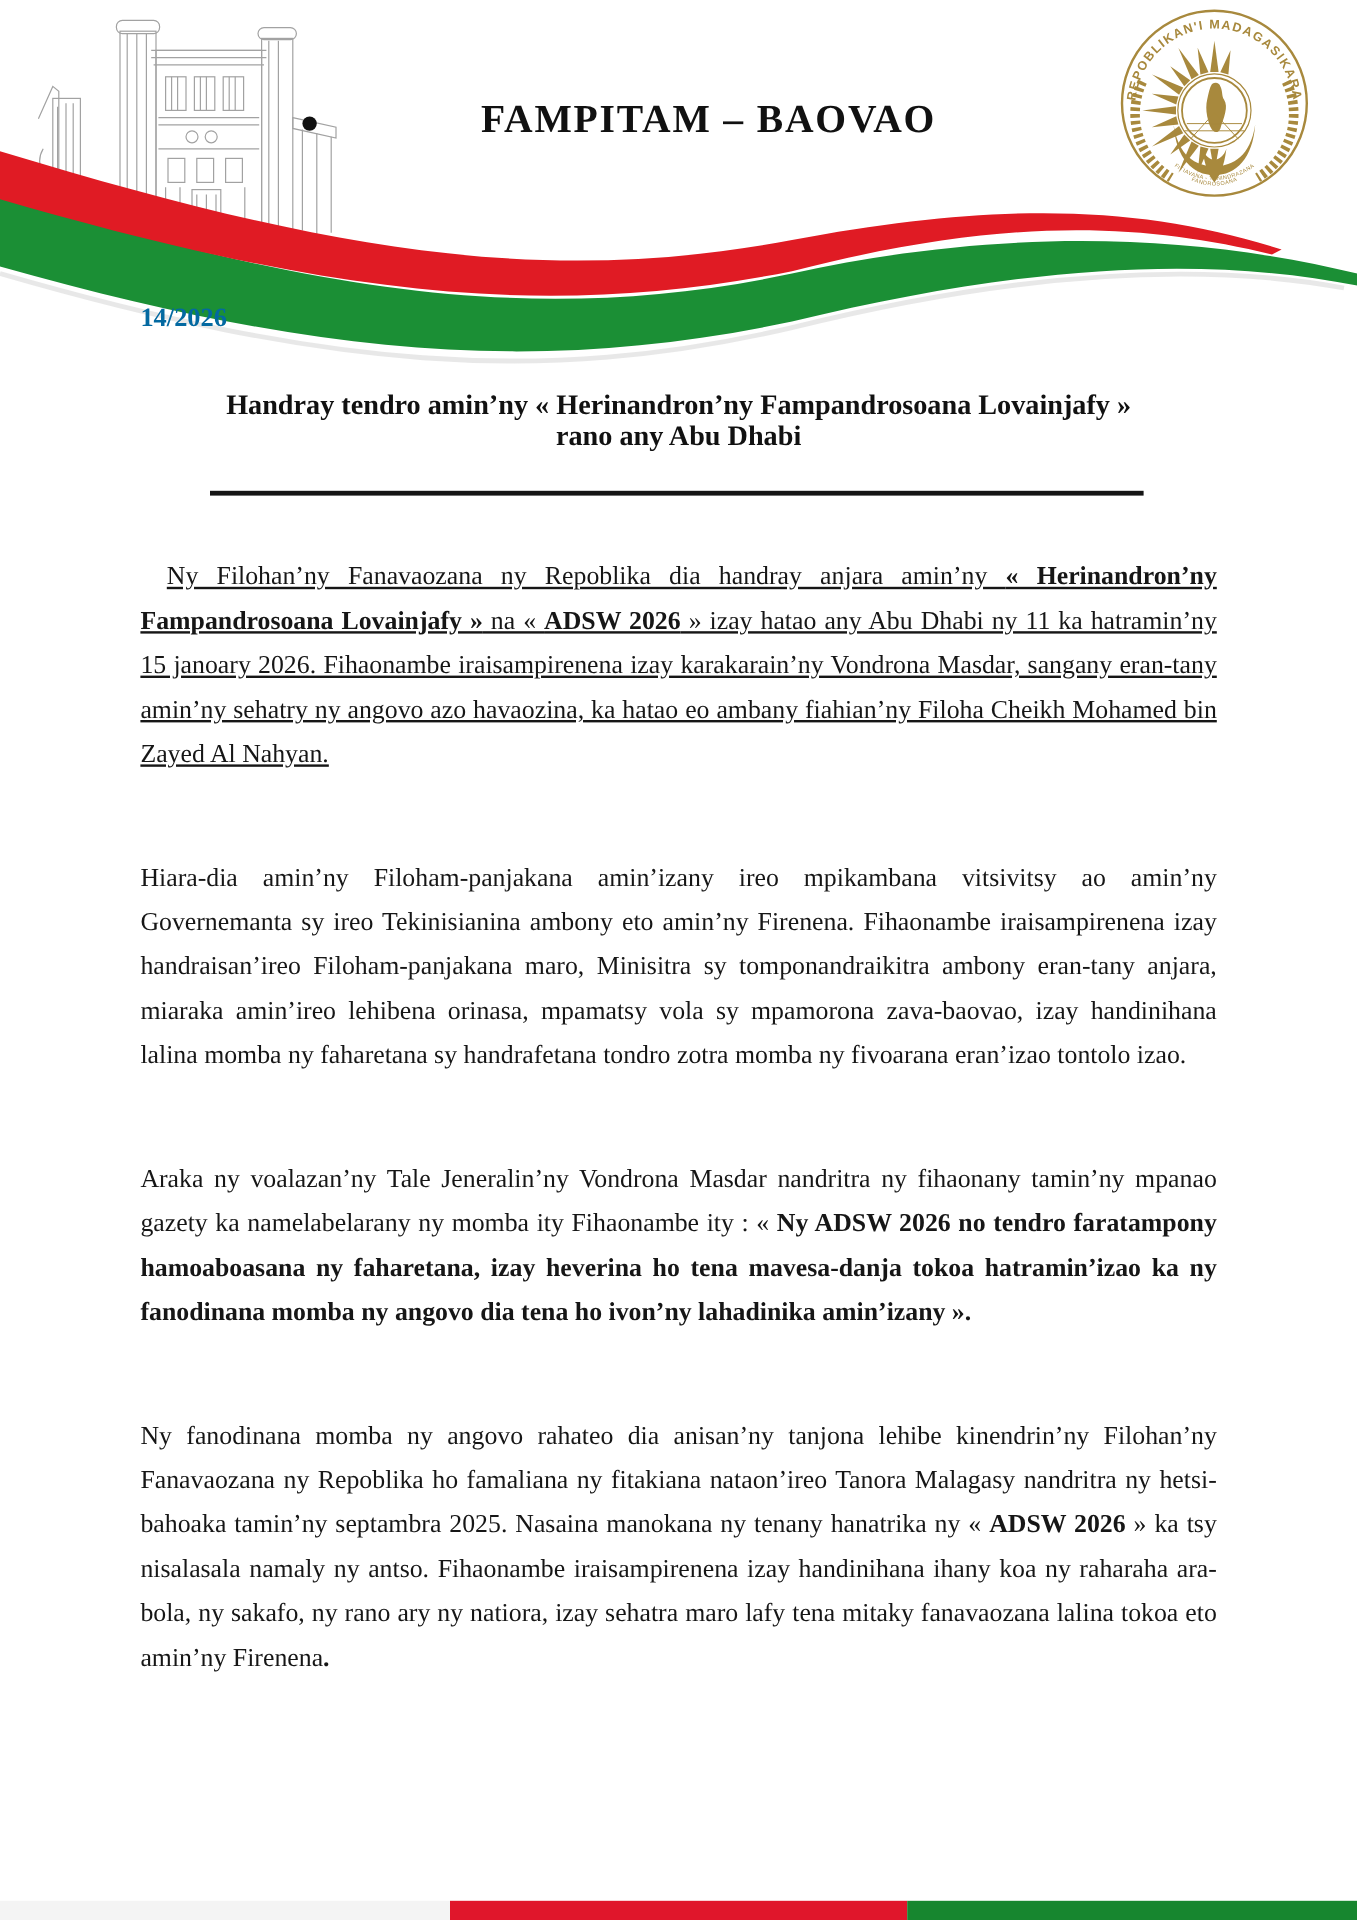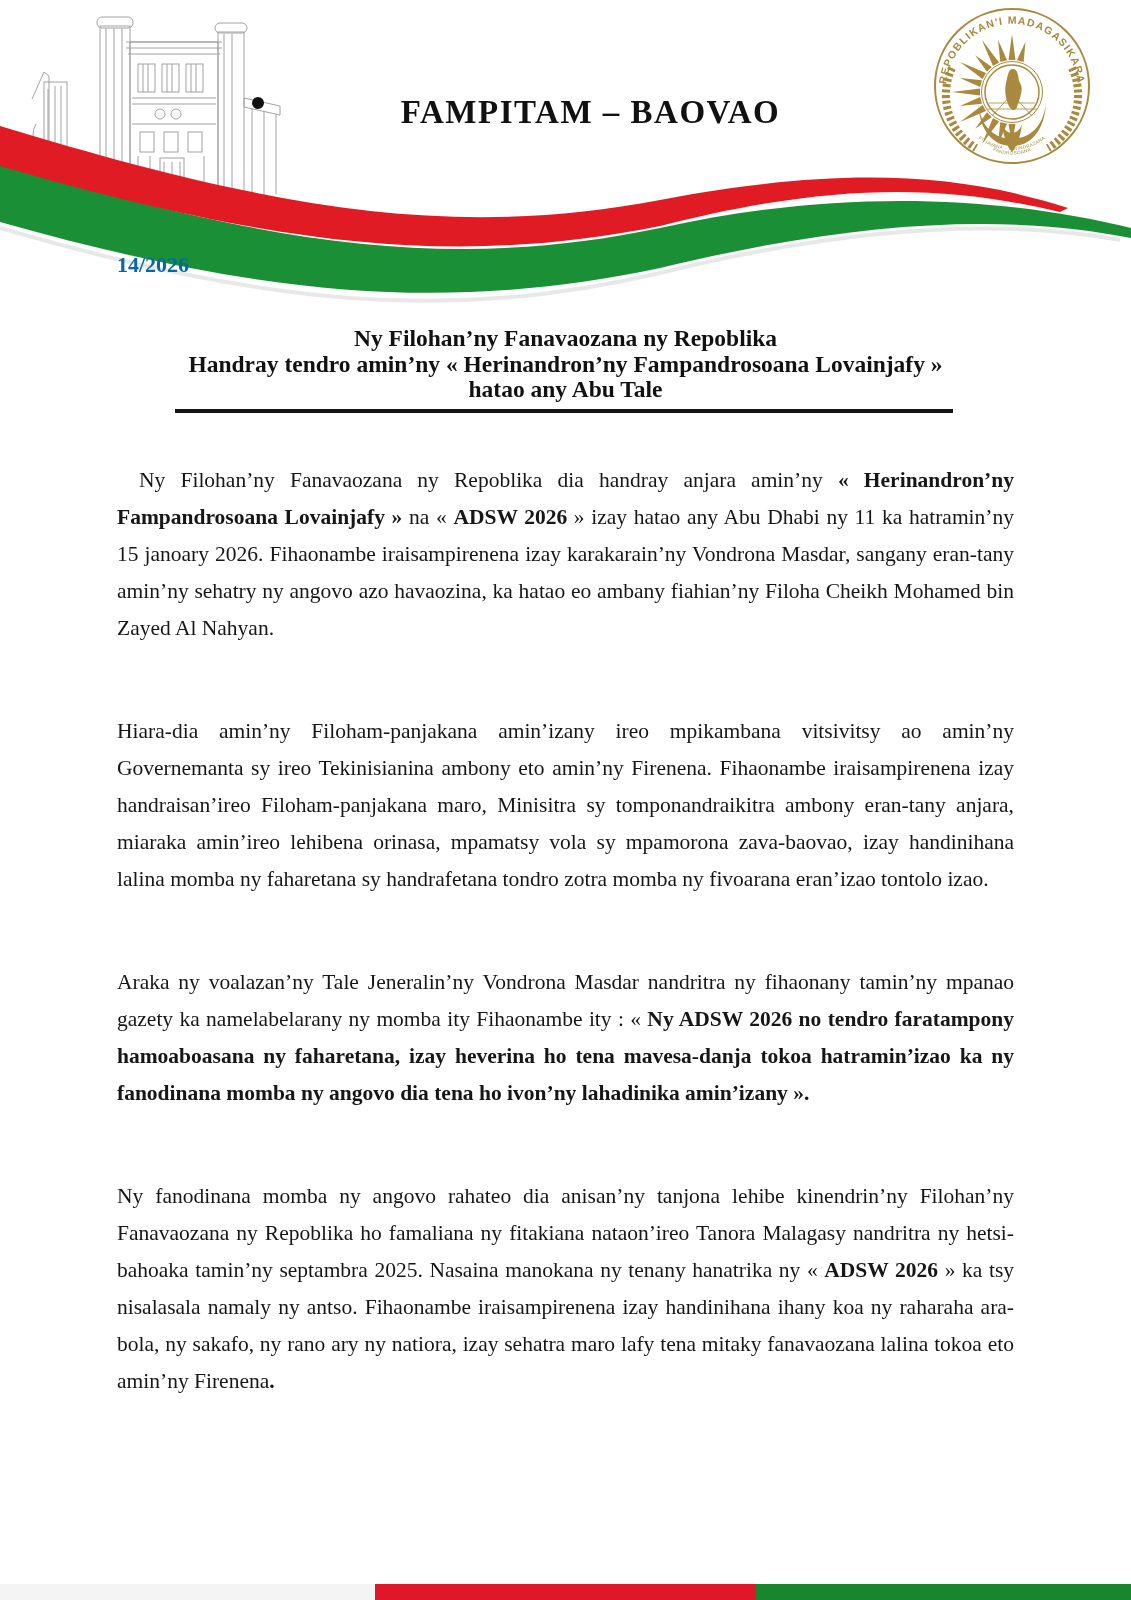--- a/index.html
+++ b/index.html
@@ -11,21 +11,21 @@
     overflow:hidden;
     font-family:"Liberation Serif", serif;
     color:#161616;
   }
   
   .palace{position:absolute;left:14px;top:4px;width:268px;height:205px;z-index:1;}
   .wave{position:absolute;left:0;top:0;width:1131px;height:360px;z-index:2;pointer-events:none;}
   .masthead{
     position:absolute;left:50px;top:82px;width:1081px;
     text-align:center;z-index:3;
-    font-weight:bold;font-size:33px;letter-spacing:1.5px;color:#111;margin-top:12px;
+    font-weight:bold;font-size:33px;letter-spacing:1.5px;color:#111;
   }
   .bullet{
     position:absolute;left:252px;top:97px;width:12px;height:12px;
     border-radius:50%;background:#111;z-index:3;
   }
   .seal{position:absolute;left:932px;top:6px;width:160px;height:160px;z-index:3;}
   
   .doc-number{
     position:absolute;left:117px;top:252px;z-index:3;
     font-weight:bold;font-size:22px;color:#0369a1;
@@ -39,21 +39,21 @@
     background:#151515;z-index:3;
   }
   .paragraphs{
     position:absolute;left:117px;top:462px;width:897px;z-index:3;
   }
   .body-p{
     margin:0 0 66px 0;
     font-size:21.5px;line-height:37px;
     text-align:justify;text-justify:inter-word;
   }
-  .body-p.first{text-indent:22px;}
+  .body-p.first{text-indent:22px;text-decoration:underline;}
   .body-p b{font-weight:bold;}
   
   .footer-strip{
     position:absolute;left:0;bottom:0;width:100%;height:16px;
     display:flex;z-index:3;
   }
   .footer-strip .seg{height:100%;}
   .seg-white{width:33.2%;background:#f4f4f4;}
   .seg-red{width:33.6%;background:#e0162b;}
   .seg-green{width:33.2%;background:#17862f;}
@@ -183,23 +183,22 @@
 
   <svg class="wave" viewBox="0 0 1131 360">
     <path d="M0,228 C270,306 450,322 660,273 C850,226 1000,218 1120,240" fill="none" stroke="#e2e2e2" stroke-width="4" opacity="0.8"></path>
     <path fill="#1b8f35" d="M0,163 C270,245 450,272 660,228 C840,188 1000,196 1131,228 L1131,238 C1000,212 850,222 660,268 C450,312 270,298 0,222 Z"></path>
     <path fill="#e01b24" d="M0,126 C270,208 450,240 660,200 C830,168 950,170 1068,208 L1060,212 C950,186 840,180 660,226 C450,268 270,244 0,166 Z"></path>
   </svg>
 
   <div class="doc-number">14/2026</div>
 
   <div class="title-block" id="title-block">
-      <div class="t-line">Ny Filohan’ny Fanavaozana ny Repoblika</div>
       <div class="t-line">Handray tendro amin’ny « Herinandron’ny Fampandrosoana Lovainjafy »</div>
-      <div class="t-line">hatao any Abu Tale</div>
+      <div class="t-line">rano any Abu Dhabi</div>
     </div>
   <div class="title-rule"></div>
 
   <div class="paragraphs" id="paragraphs">
       <p class="body-p first"><span>Ny Filohan’ny Fanavaozana ny Repoblika dia handray anjara amin’ny </span><b>« Herinandron’ny Fampandrosoana Lovainjafy »</b><span> na « </span><b>ADSW 2026</b><span> » izay hatao any Abu Dhabi ny 11 ka hatramin’ny 15 janoary 2026. Fihaonambe iraisampirenena izay karakarain’ny Vondrona Masdar, sangany eran-tany amin’ny sehatry ny angovo azo havaozina, ka hatao eo ambany fiahian’ny Filoha Cheikh Mohamed bin Zayed Al Nahyan.</span></p>
       <p class="body-p"><span>Hiara-dia amin’ny Filoham-panjakana amin’izany ireo mpikambana vitsivitsy ao amin’ny Governemanta sy ireo Tekinisianina ambony eto amin’ny Firenena. Fihaonambe iraisampirenena izay handraisan’ireo Filoham-panjakana maro, Minisitra sy tomponandraikitra ambony eran-tany anjara, miaraka amin’ireo lehibena orinasa, mpamatsy vola sy mpamorona zava-baovao, izay handinihana lalina momba ny faharetana sy handrafetana tondro zotra momba ny fivoarana eran’izao tontolo izao.</span></p>
       <p class="body-p"><span>Araka ny voalazan’ny Tale Jeneralin’ny Vondrona Masdar nandritra ny fihaonany tamin’ny mpanao gazety ka namelabelarany ny momba ity Fihaonambe ity : « </span><b>Ny ADSW 2026 no tendro faratampony hamoaboasana ny faharetana, izay heverina ho tena mavesa-danja tokoa hatramin’izao ka ny fanodinana momba ny angovo dia tena ho ivon’ny lahadinika amin’izany ».</b></p>
       <p class="body-p"><span>Ny fanodinana momba ny angovo rahateo dia anisan’ny tanjona lehibe kinendrin’ny Filohan’ny Fanavaozana ny Repoblika ho famaliana ny fitakiana nataon’ireo Tanora Malagasy nandritra ny hetsi-bahoaka tamin’ny septambra 2025. Nasaina manokana ny tenany hanatrika ny « </span><b>ADSW 2026</b><span> » ka tsy nisalasala namaly ny antso. Fihaonambe iraisampirenena izay handinihana ihany koa ny raharaha ara-bola, ny sakafo, ny rano ary ny natiora, izay sehatra maro lafy tena mitaky fanavaozana lalina tokoa eto amin’ny Firenena</span><b>.</b></p>
     </div>
 

